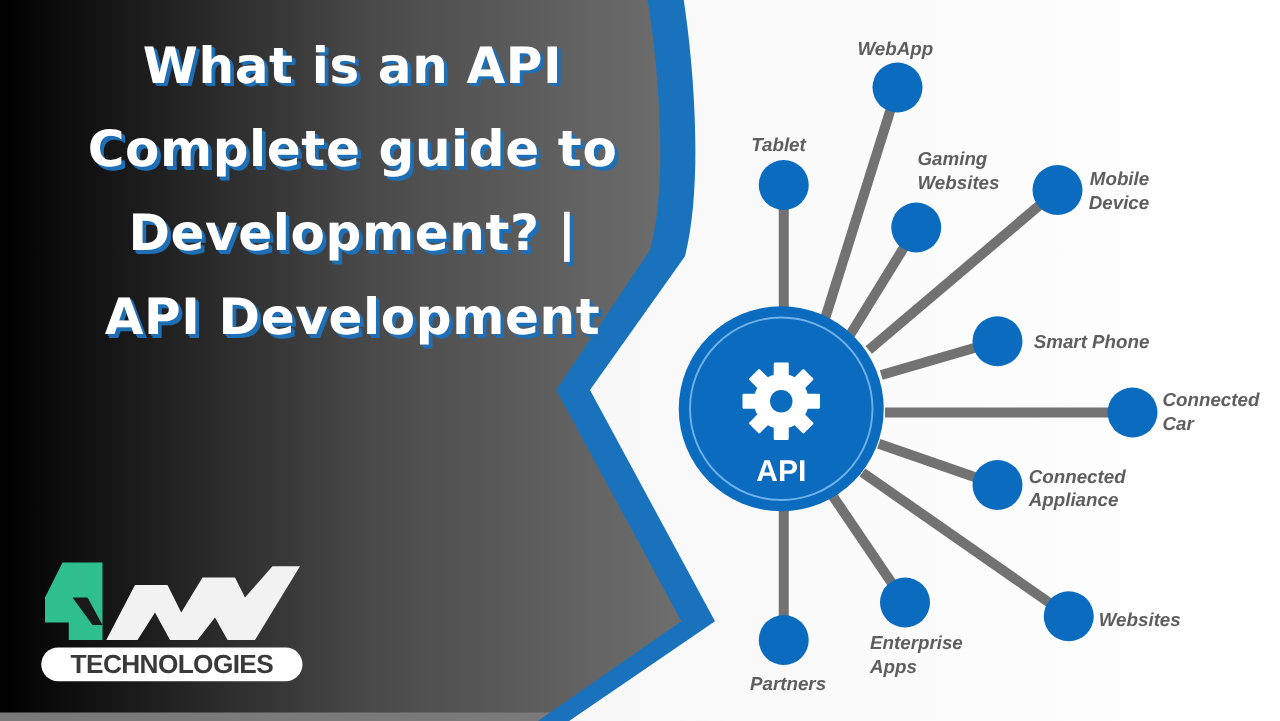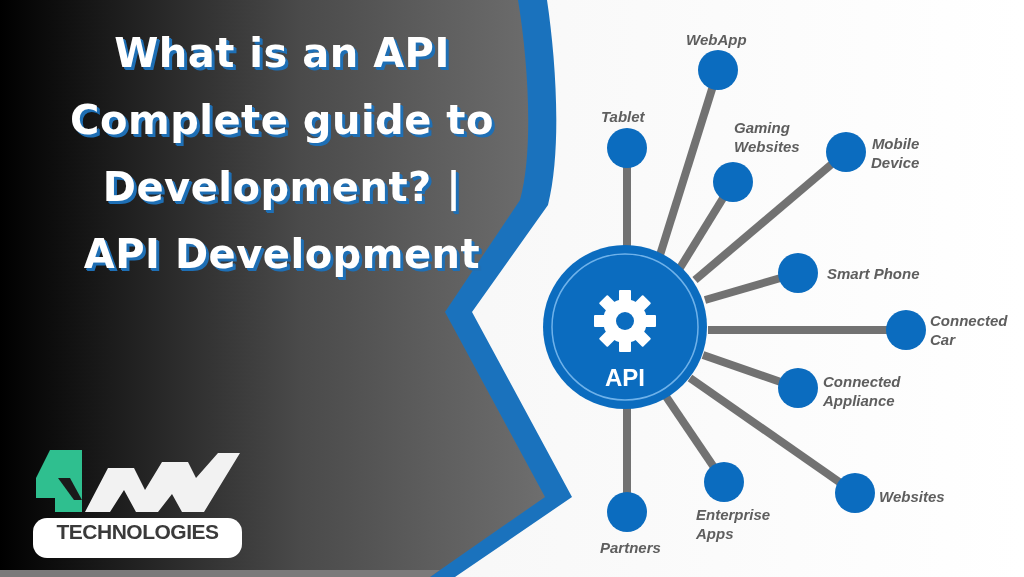--- a/index.html
+++ b/index.html
@@ -12,21 +12,21 @@
   .title {
     position: absolute; left: 0; width: 520px; top: 20px;
     text-align: center; color: #ffffff;
     font-family: "DejaVu Sans", sans-serif; font-weight: bold;
     font-size: 40px; line-height: 67px; letter-spacing: 0.5px;
     text-shadow: 3px 3px 0 #1e6fb5, 2px 2px 0 #1e6fb5;
   }
   .title span { display: block; padding-left: 44px; }
   .logo { position: absolute; left: 33px; top: 448px; width: 212px; height: 100px; }
   .logo-pill {
-    position: absolute; left: 0; top: 70px; width: 209px; height: 40px;
+    position: absolute; left: 0; top: 70px; width: 209px; height: 27px;
     background: #ffffff; border-radius: 14px;
     color: #3a3a3a; font-family: "Liberation Sans", sans-serif; font-weight: bold;
     font-size: 21px; line-height: 27px; text-align: center; letter-spacing: -0.5px;
   }
   .node-label {
     position: absolute; color: #5e5e5e;
     font-family: "Liberation Sans", sans-serif; font-weight: bold;
     font-size: 15px; line-height: 19px; white-space: nowrap; font-style: italic;
   }
   .node-label span { display: block; }

